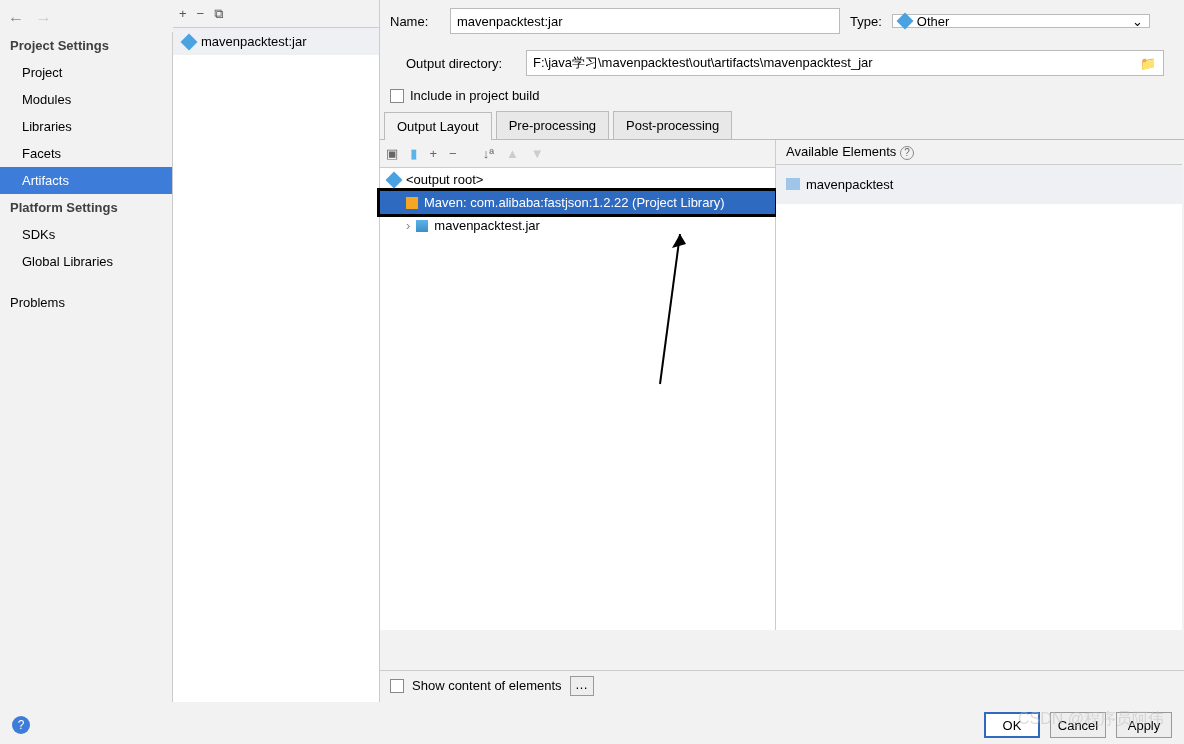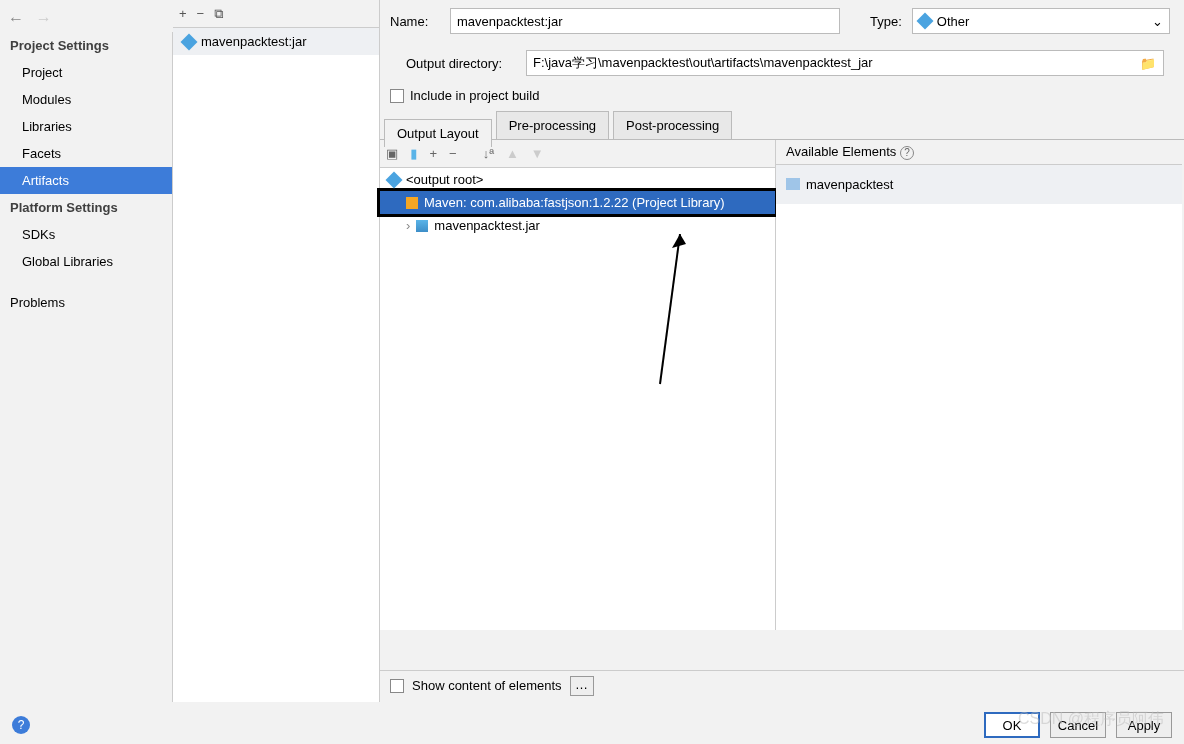--- a/index.html
+++ b/index.html
@@ -12,27 +12,27 @@
 .section-item.selected { background: #3d7cd9; color: #fff; }
 .mid-panel { position: absolute; left: 173px; top: 0; width: 207px; height: 702px; border-right: 1px solid #ccc; background: #fff; }
 .mid-toolbar { height: 28px; border-bottom: 1px solid #ccc; background: #f2f2f2; display: flex; align-items: center; padding-left: 6px; gap: 10px; color: #555; }
 .mid-item { padding: 6px 10px; background: #eef0f3; display: flex; align-items: center; gap: 6px; }
 .diamond-icon { width: 12px; height: 12px; transform: rotate(45deg); background: #4aa3e0; display: inline-block; }
 .right-panel { position: absolute; left: 380px; top: 0; width: 804px; height: 702px; background: #f2f2f2; }
 .form-row { display: flex; align-items: center; padding: 8px 10px; gap: 10px; }
 .form-label { min-width: 50px; }
 .text-input { border: 1px solid #bbb; background: #fff; padding: 4px 6px; height: 26px; }
 .name-input { width: 390px; }
-.type-select { display: flex; align-items: center; border: 1px solid #bbb; background: #fff; height: 26px; padding: 0 6px; width: 258px; justify-content: space-between; }
+.type-select { display: flex; align-items: center; border: 1px solid #bbb; background: #fff; height: 14px; padding: 0 6px; width: 258px; justify-content: space-between; }
 .outdir-input { width: 638px; display: flex; align-items: center; justify-content: space-between; }
 .checkbox-row { padding: 4px 10px; display: flex; align-items: center; gap: 6px; }
 .chk { width: 14px; height: 14px; border: 1px solid #888; background: #fff; }
 .tabs { display: flex; border-bottom: 1px solid #bbb; margin-top: 4px; }
 .tab { padding: 6px 12px; border: 1px solid #bbb; border-bottom: none; background: #e8e8e8; margin-left: 4px; cursor: pointer; }
-.tab.active { background: #f2f2f2; position: relative; top: 8px; }
+.tab.active { background: #f2f2f2; position: relative; top: 1px; }
 .layout-area { display: flex; height: 490px; border-top: none; }
 .left-layout { width: 396px; border-right: 1px solid #ccc; background: #fff; }
 .right-layout { width: 406px; background: #fff; }
 .tool-row { height: 28px; background: #f2f2f2; border-bottom: 1px solid #ccc; display: flex; align-items: center; padding: 0 6px; gap: 12px; color: #666; }
 .tree-row { padding: 4px 8px; display: flex; align-items: center; gap: 6px; font-size: 13px; }
 .tree-row.indent1 { padding-left: 26px; }
 .tree-row.sel { background: #2e6abf; color: #fff; outline: 3px solid #000; }
 .jar-icon { width: 12px; height: 12px; background: linear-gradient(#5ab4e8,#3d8ec8); display: inline-block; }
 .folder-icon { width: 14px; height: 12px; background: #9fc5e8; display: inline-block; }
 .avail-hdr { padding: 4px 10px; background: #f2f2f2; border-bottom: 1px solid #ccc; }
@@ -78,21 +78,21 @@
   <div class="mid-item">
     <span class="diamond-icon"></span>
     <span>mavenpacktest:jar</span>
   </div>
 </div>
 
 <div class="right-panel">
   <div class="form-row">
     <span class="form-label">Name:</span>
     <input class="text-input name-input" value="mavenpacktest:jar" style="">
-    <span style="margin-left:20px;">Type:</span>
+    <span style="">Type:</span>
     <div class="type-select">
       <span style="display:flex;align-items:center;gap:6px;">
           <span class="diamond-icon"></span>
           <span>Other</span>
         </span>
       <span>⌄</span>
     </div>
   </div>
   <div class="form-row">
     <span style="min-width:110px;margin-left:16px;">Output directory:</span>

